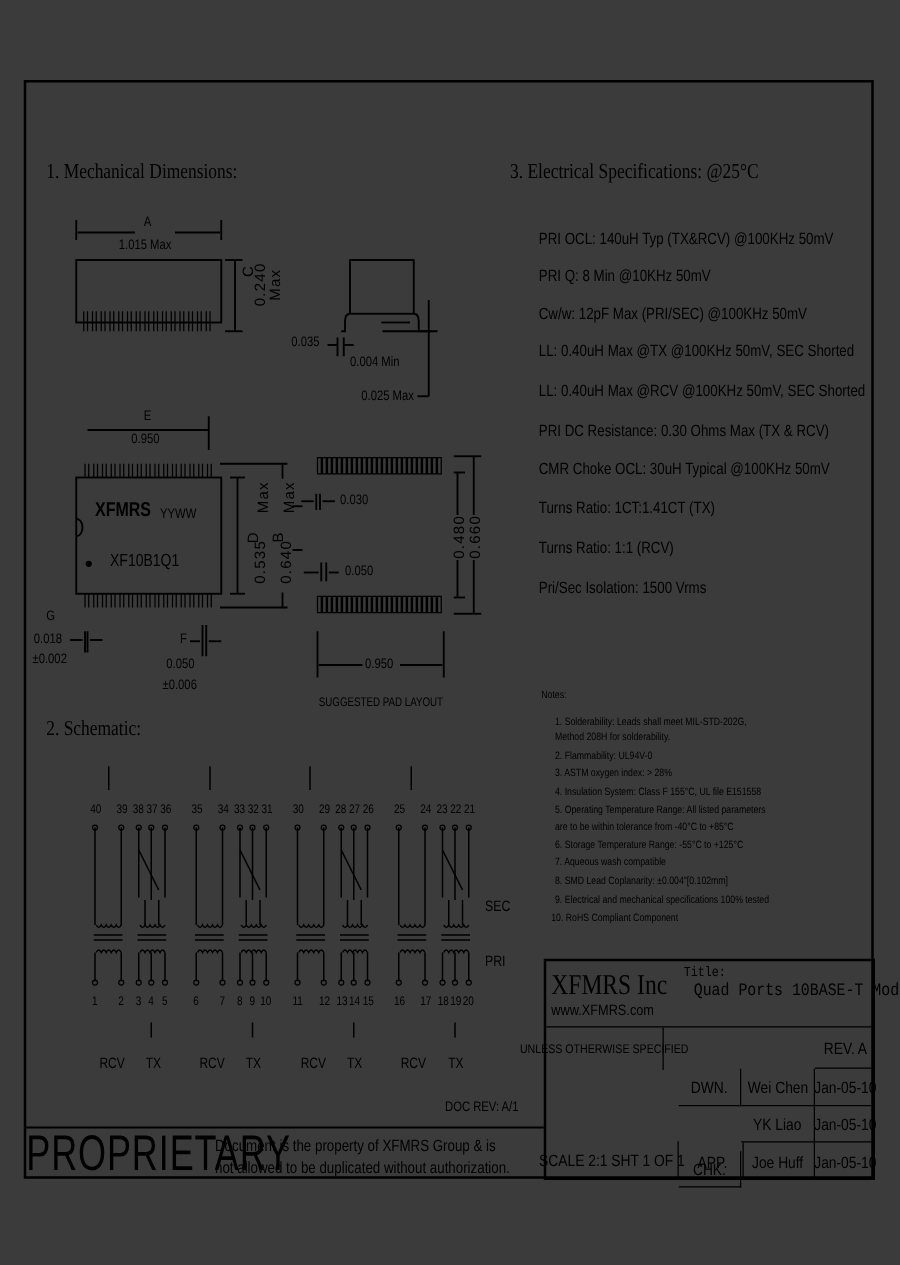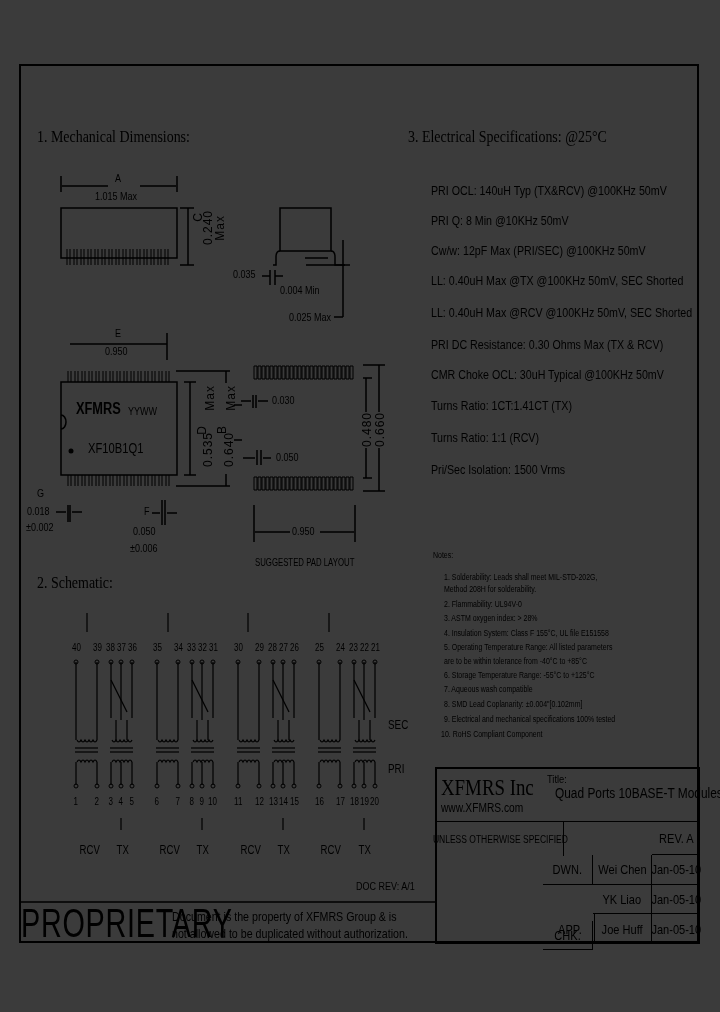--- a/index.html
+++ b/index.html
@@ -321,30 +321,33 @@
 <div class="abs small" style="left:356px;top:880px;">DOC REV: A/1</div>
 <div class="abs" style="left:21px;top:903px;font-size:40px;line-height:40px;transform:scaleX(0.72);transform-origin:left top;font-weight:100;letter-spacing:1px;-webkit-text-stroke:0;">PROPRIETARY</div>
 <div class="abs small" style="left:172px;top:909px;font-size:13px;">Document is the property of XFMRS Group &amp; is</div>
 <div class="abs small" style="left:172px;top:926px;font-size:13px;">not allowed to be duplicated without authorization.</div>
 
 <div class="tb" style="left:435px;top:767px;width:265px;height:177px;">
   <div class="cell" style="left:0;top:0;width:106px;height:53px;border-width:0 0 1px 0;flex-direction:column;align-items:flex-start;padding-left:4px;">
     <span class="serif" style="font-size:23px;transform:scaleX(0.82);transform-origin:left;">XFMRS Inc</span>
     <span style="font-size:12px;transform:scaleX(0.85);transform-origin:left;">www.XFMRS.com</span>
   </div>
-  <div class="cell" style="left:106px;top:0;width:157px;height:53px;border-width:0 0 1px 0;flex-direction:column;align-items:flex-start;justify-content:flex-start;padding-left:4px;">
+  <div class="cell" style="left:106px;top:0;width:157px;height:53px;border-width:0 0 1px 0;flex-direction:column;align-items:flex-start;justify-content:flex-start;padding-left:4px;font-family:Liberation Mono, monospace;">
     <span style="font-size:11px;transform-origin:left;margin-top:4px;">Title:</span>
     <span style="font-size:14px;transform-origin:left;margin-left:8px;">Quad Ports 10BASE-T Modules</span>
   </div>
-  <div class="cell" style="left:0;top:53px;width:127px;height:34px;border-width:0 1px 0 0;font-size:10px;">
+  <div class="cell" style="left:0;top:53px;width:94px;height:34px;border-width:0 1px 0 0;font-size:10px;">
       <span>UNLESS OTHERWISE SPECIFIED</span>
     </div>
   <div class="cell" style="left:215px;top:53px;width:48px;height:33px;border-width:0 0 1px 0;">
       <span>REV. A</span>
     </div>
+  <div class="cell" style="left:0;top:144px;width:106px;height:31px;border-width:0 1px 0 0;">
+      <span>SCALE 2:1 SHT 1 OF 1</span>
+    </div>
   <div class="cell" style="left:106px;top:86px;width:50px;height:30px;border-width:0 1px 1px 0;">
       <span>DWN.</span>
     </div>
   <div class="cell" style="left:156px;top:86px;width:59px;height:30px;border-width:0 1px 1px 0;">
       <span>Wei Chen</span>
     </div>
   <div class="cell" style="left:215px;top:86px;width:48px;height:30px;border-width:0 0 1px 0;">
       <span>Jan-05-10</span>
     </div>
   <div class="cell" style="left:106px;top:116px;width:50px;height:29px;border-width:0 1px 1px 0;margin-top:36px;">

